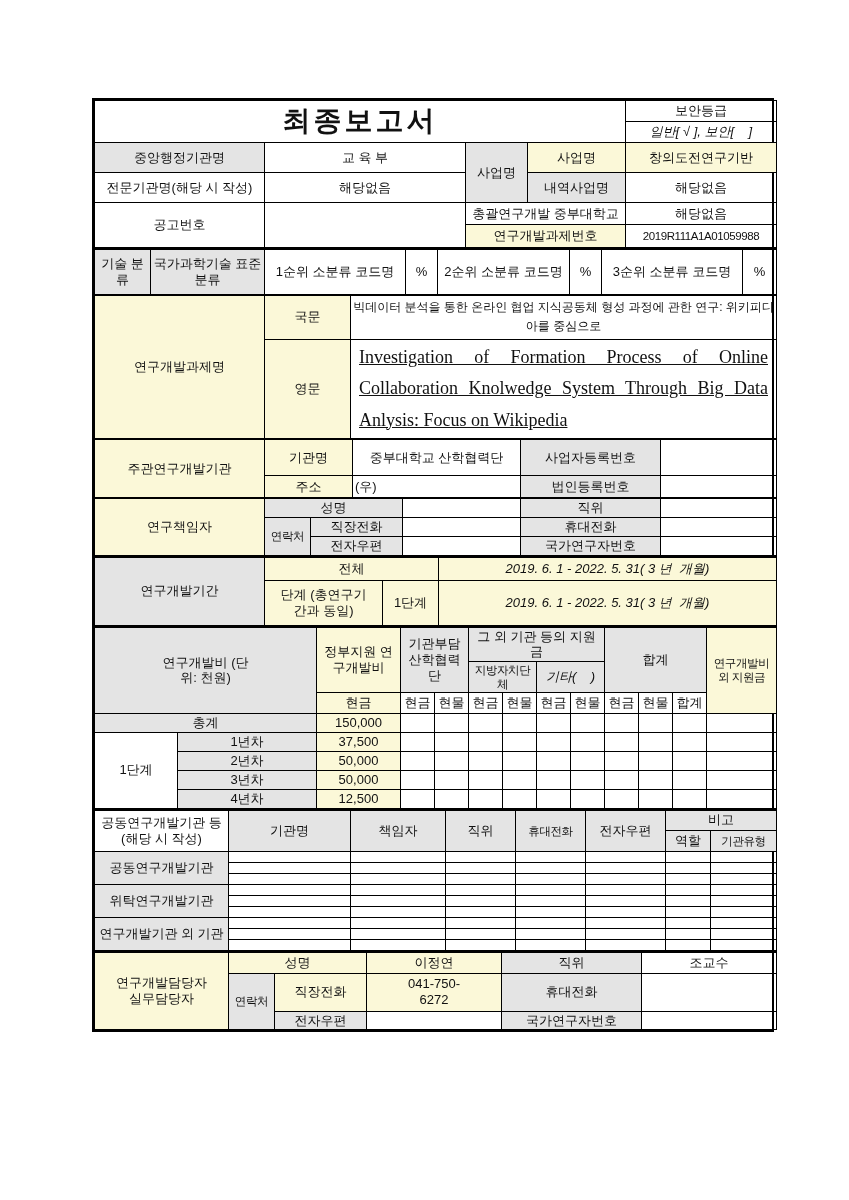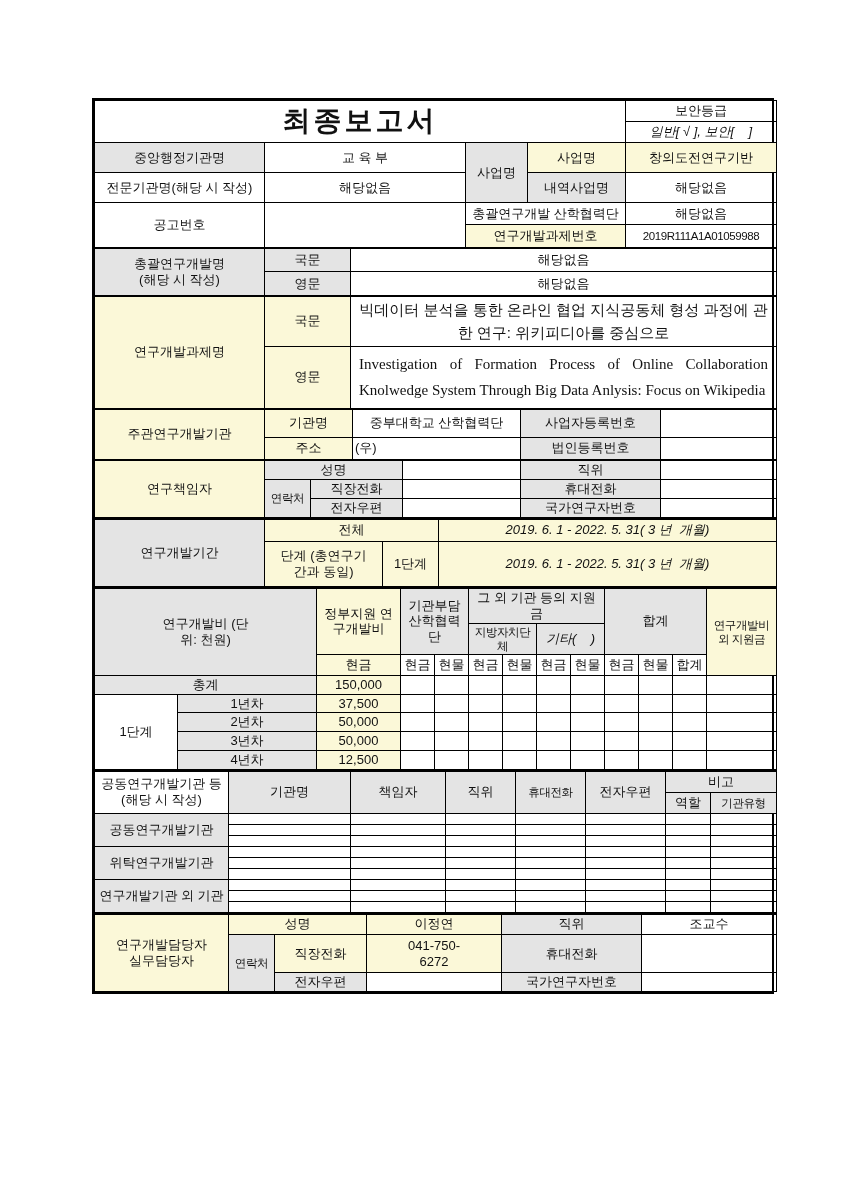--- a/index.html
+++ b/index.html
@@ -17,23 +17,23 @@
      padding:1px 2px;overflow:hidden;line-height:1.22;}
   .gray{background:var(--header_gray);}
   .cream{background:var(--highlight_cream);}
   .thick{border-top:2px solid var(--line);}
   .pre{white-space:pre-wrap;font-style:italic;}
   .left{text-align:left;}
   .small{font-size:11.5px;letter-spacing:-0.4px;}
   .wrapnarrow{display:inline-block;max-width:7.5em;}
   .phonewrap{display:inline-block;max-width:62px;word-break:normal;}
   .titlecell{font-size:28px;font-weight:bold;letter-spacing:3px;}
-  .kor-title{font-size:15px;line-height:1.55;}
-  .eng-title{font-family:"Liberation Serif","DejaVu Serif",serif;font-size:15px;
-             text-align:justify;line-height:1.75;padding:2px 8px;}
+  .kor-title{font-size:12px;line-height:1.55;}
+  .eng-title{font-family:"Liberation Serif","DejaVu Serif",serif;font-size:18px;
+             text-align:justify;line-height:1.75;padding:2px 8px;text-decoration:underline;}
   tr.grp td{border-top:1.6px solid var(--line);}
   .empty-row td{padding:0;}
   .decl{margin:26px 2px 0 2px;font-size:14px;line-height:1.65;text-align:justify;
         font-family:"Liberation Sans","DejaVu Sans",sans-serif;}
   .dateline{margin-top:16px;text-align:right;padding-right:36px;font-size:14.5px;}
   .sigline{display:flex;justify-content:flex-end;align-items:center;font-size:14.5px;}
   .sigline.pi{margin-top:30px;padding-right:96px;}
   .sig-val{margin-left:26px;}
   .sig-svg{margin-left:8px;transform:rotate(-12deg);}
 </style>
@@ -69,49 +69,55 @@
     </tr>
     <tr style="height:30px">
       <td>전문기관명(해당 시 작성)</td>
       <td>해당없음</td>
       <td class="gray">내역사업명</td>
       <td>해당없음</td>
     </tr>
     <tr style="height:22px">
       <td rowspan="2">공고번호</td>
       <td rowspan="2"></td>
-      <td colspan="2">총괄연구개발 산학협력단</td>
+      <td colspan="2">총괄연구개발 중부대학교</td>
       <td>해당없음</td>
     </tr>
     <tr style="height:23px">
       <td colspan="2" class="cream">연구개발과제번호</td>
       <td class="small">2019R111A1A01059988</td>
     </tr>
    </tbody>
         </table>
 
-
-   <table>
-    <colgroup>
-            <col style="width:170px">
-            <col style="width:86px">
-            <col style="width:426px">
-          </colgroup>
-    <tbody>
-            <tr style="height:23px">
-      <td class="gray" rowspan="2"><span class="wrapnarrow">총괄연구개발명 (해당 시 작성)</span></td>
-      <td class="gray">국문</td>
-      <td>해당없음</td>
-    </tr>
-    <tr style="height:24px">
-      <td class="gray">영문</td>
-      <td>해당없음</td>
-    </tr>
-   </tbody>
-        </table>
+   <table class="thick">
+    <colgroup>
+            <col style="width:56px">
+            <col style="width:114px">
+            <col style="width:141px">
+            <col style="width:32px">
+            <col style="width:132px">
+            <col style="width:32px">
+            <col style="width:141px">
+            <col style="width:34px">
+          </colgroup>
+    <tbody>
+            <tr style="height:45px">
+      <td class="gray">기술 분류</td>
+      <td class="gray">국가과학기술 표준분류</td>
+      <td>1순위 소분류 코드명</td>
+      <td>%</td>
+      <td>2순위 소분류 코드명</td>
+      <td>%</td>
+      <td>3순위 소분류 코드명</td>
+      <td>%</td>
+    </tr>
+   </tbody>
+        </table>
+
 
    <table>
     <colgroup>
             <col style="width:170px">
             <col style="width:86px">
             <col style="width:426px">
           </colgroup>
     <tbody>
             <tr style="height:44px">
       <td class="cream" rowspan="2">연구개발과제명</td>
@@ -127,21 +133,21 @@
 
    <table>
     <colgroup>
             <col style="width:170px">
             <col style="width:88px">
             <col style="width:168px">
             <col style="width:140px">
             <col style="width:116px">
           </colgroup>
     <tbody>
-            <tr style="height:28px">
+            <tr style="height:36px">
       <td class="cream" rowspan="2">주관연구개발기관</td>
       <td class="cream">기관명</td>
       <td>중부대학교 산학협력단</td>
       <td class="gray">사업자등록번호</td>
       <td></td>
     </tr>
     <tr style="height:22px">
       <td class="cream">주소</td>
       <td class="left">(우)</td>
       <td class="gray">법인등록번호</td>

